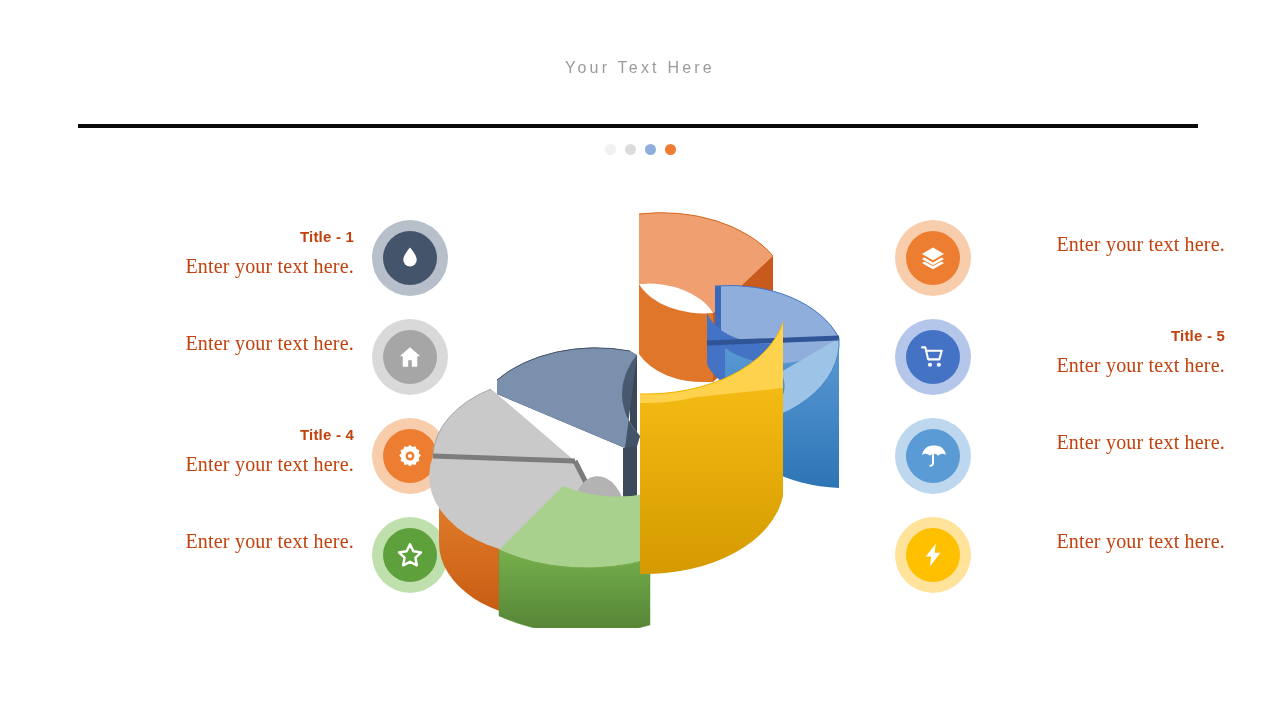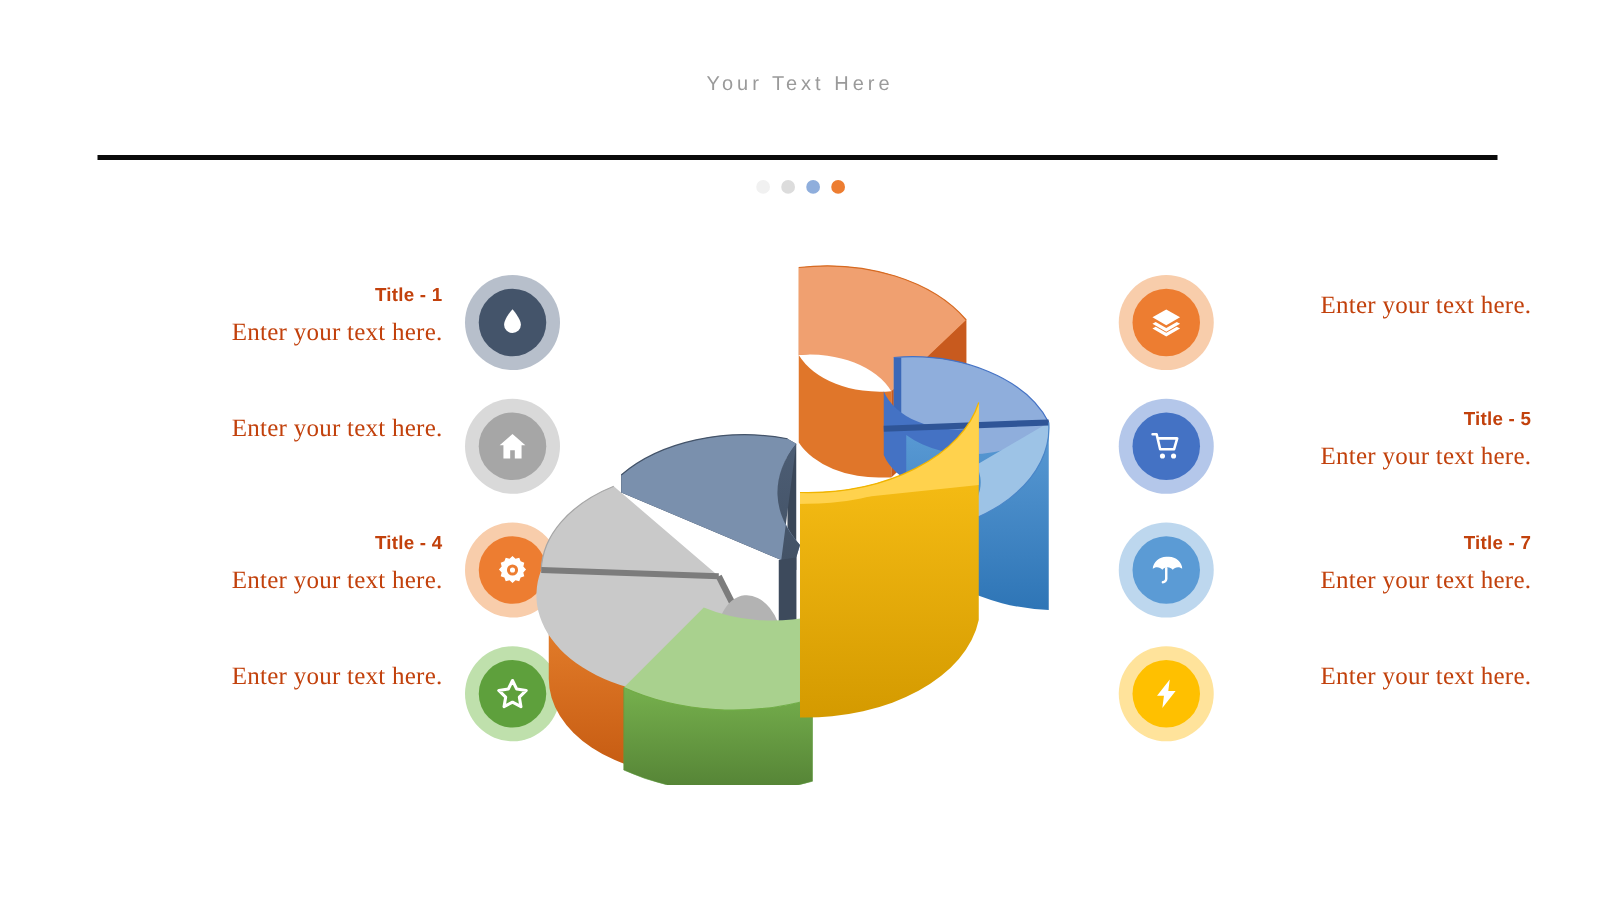--- a/index.html
+++ b/index.html
@@ -248,21 +248,20 @@
     <div class="item">
       <div class="badge" style="background: rgb(189, 215, 238);">
         <div class="badge-inner" style="background: rgb(91, 155, 213);">
           <svg width="26" height="26" viewBox="0 0 24 24">
             <path fill="#ffffff" d="M12 2.2c-5.2 0-9.5 3.9-10 8.9.9-.75 2-1.2 3.2-1.2 1.6 0 3 .75 3.9 1.95.8-1.2 2.2-1.95 3.8-1.95s3 .75 3.9 1.95c.9-1.2 2.3-1.95 3.9-1.95 1.2 0 2.3.45 3.2 1.2-.4-5-4.7-8.9-9.9-8.9z"></path>
             <path fill="none" stroke="#ffffff" stroke-width="1.8" stroke-linecap="round" d="M12 10.6v7.9a2.5 2.5 0 0 1-2.5 2.5"></path>
           </svg>
         </div>
       </div>
       <div class="txt">
-        <div class="item-title">Title - 7</div>
         <div class="item-sub">Enter  your text here.</div>
       </div>
     </div>
     <div class="item">
       <div class="badge" style="background: rgb(255, 227, 155);">
         <div class="badge-inner" style="background: rgb(255, 192, 0);">
           <svg width="26" height="26" viewBox="0 0 24 24">
             <path fill="#ffffff" d="M14.6 1.5 5.2 13.4h5.1L9.1 22.5 18.9 10h-5.4z"></path>
           </svg>
         </div>

